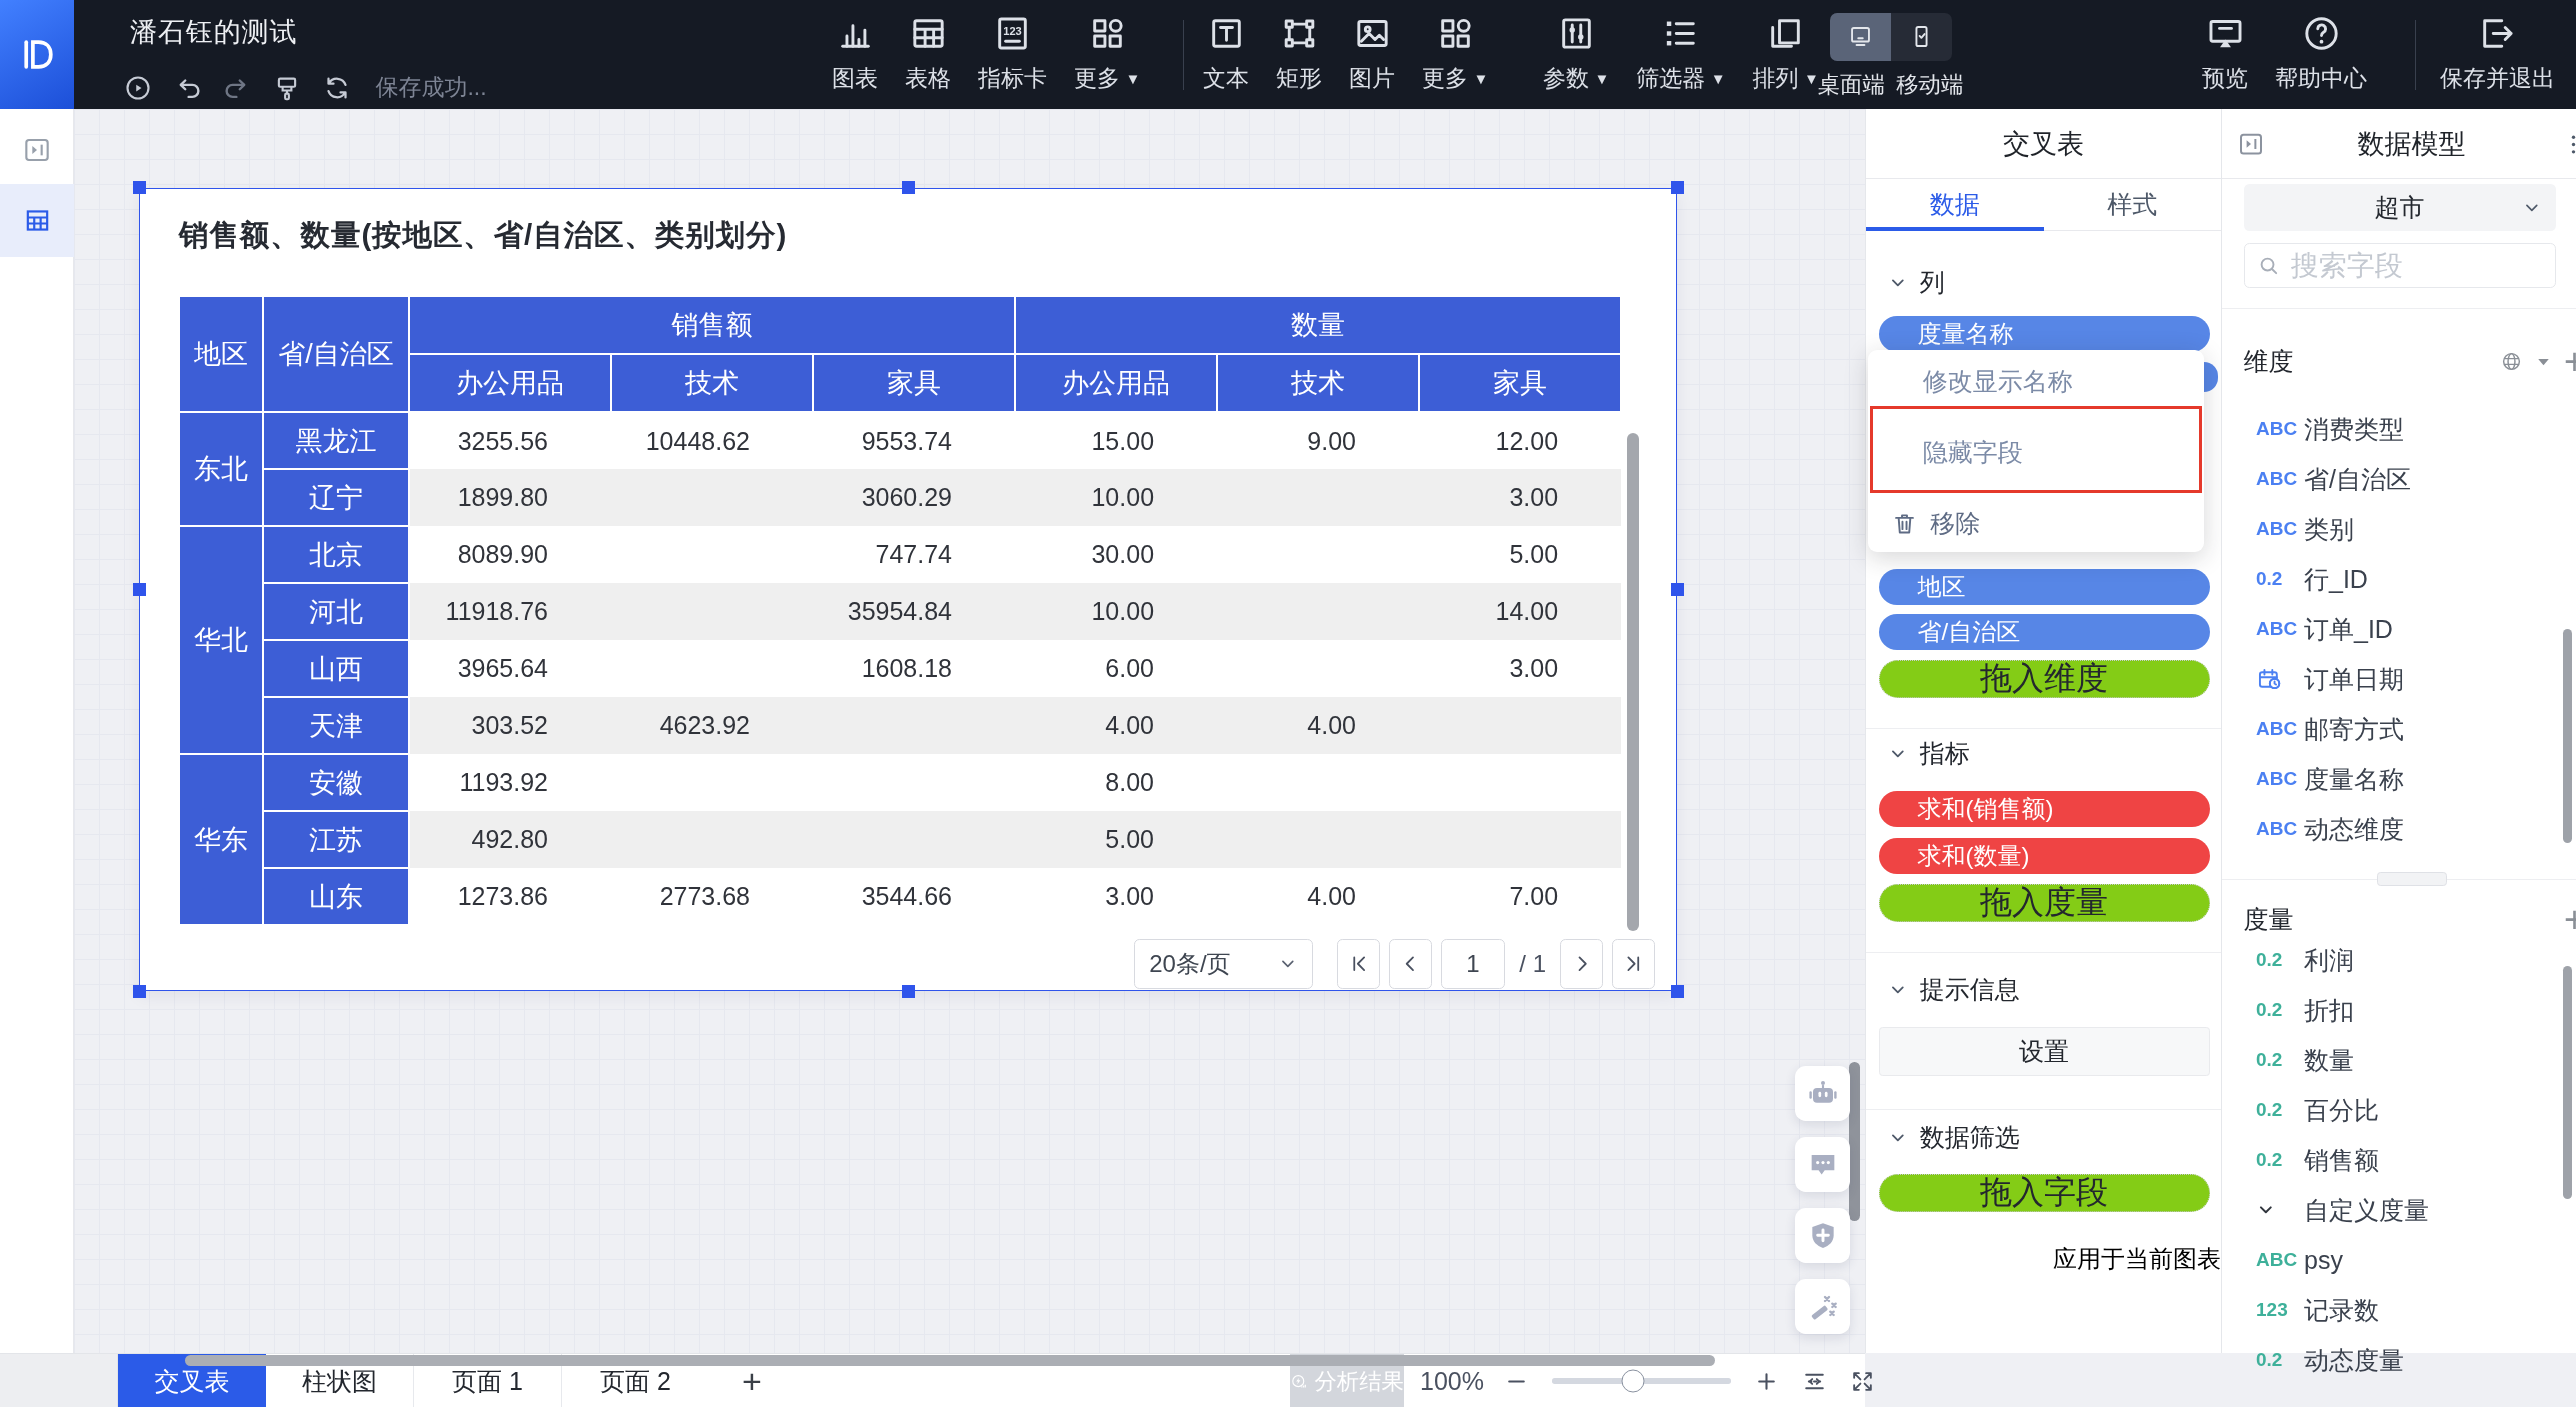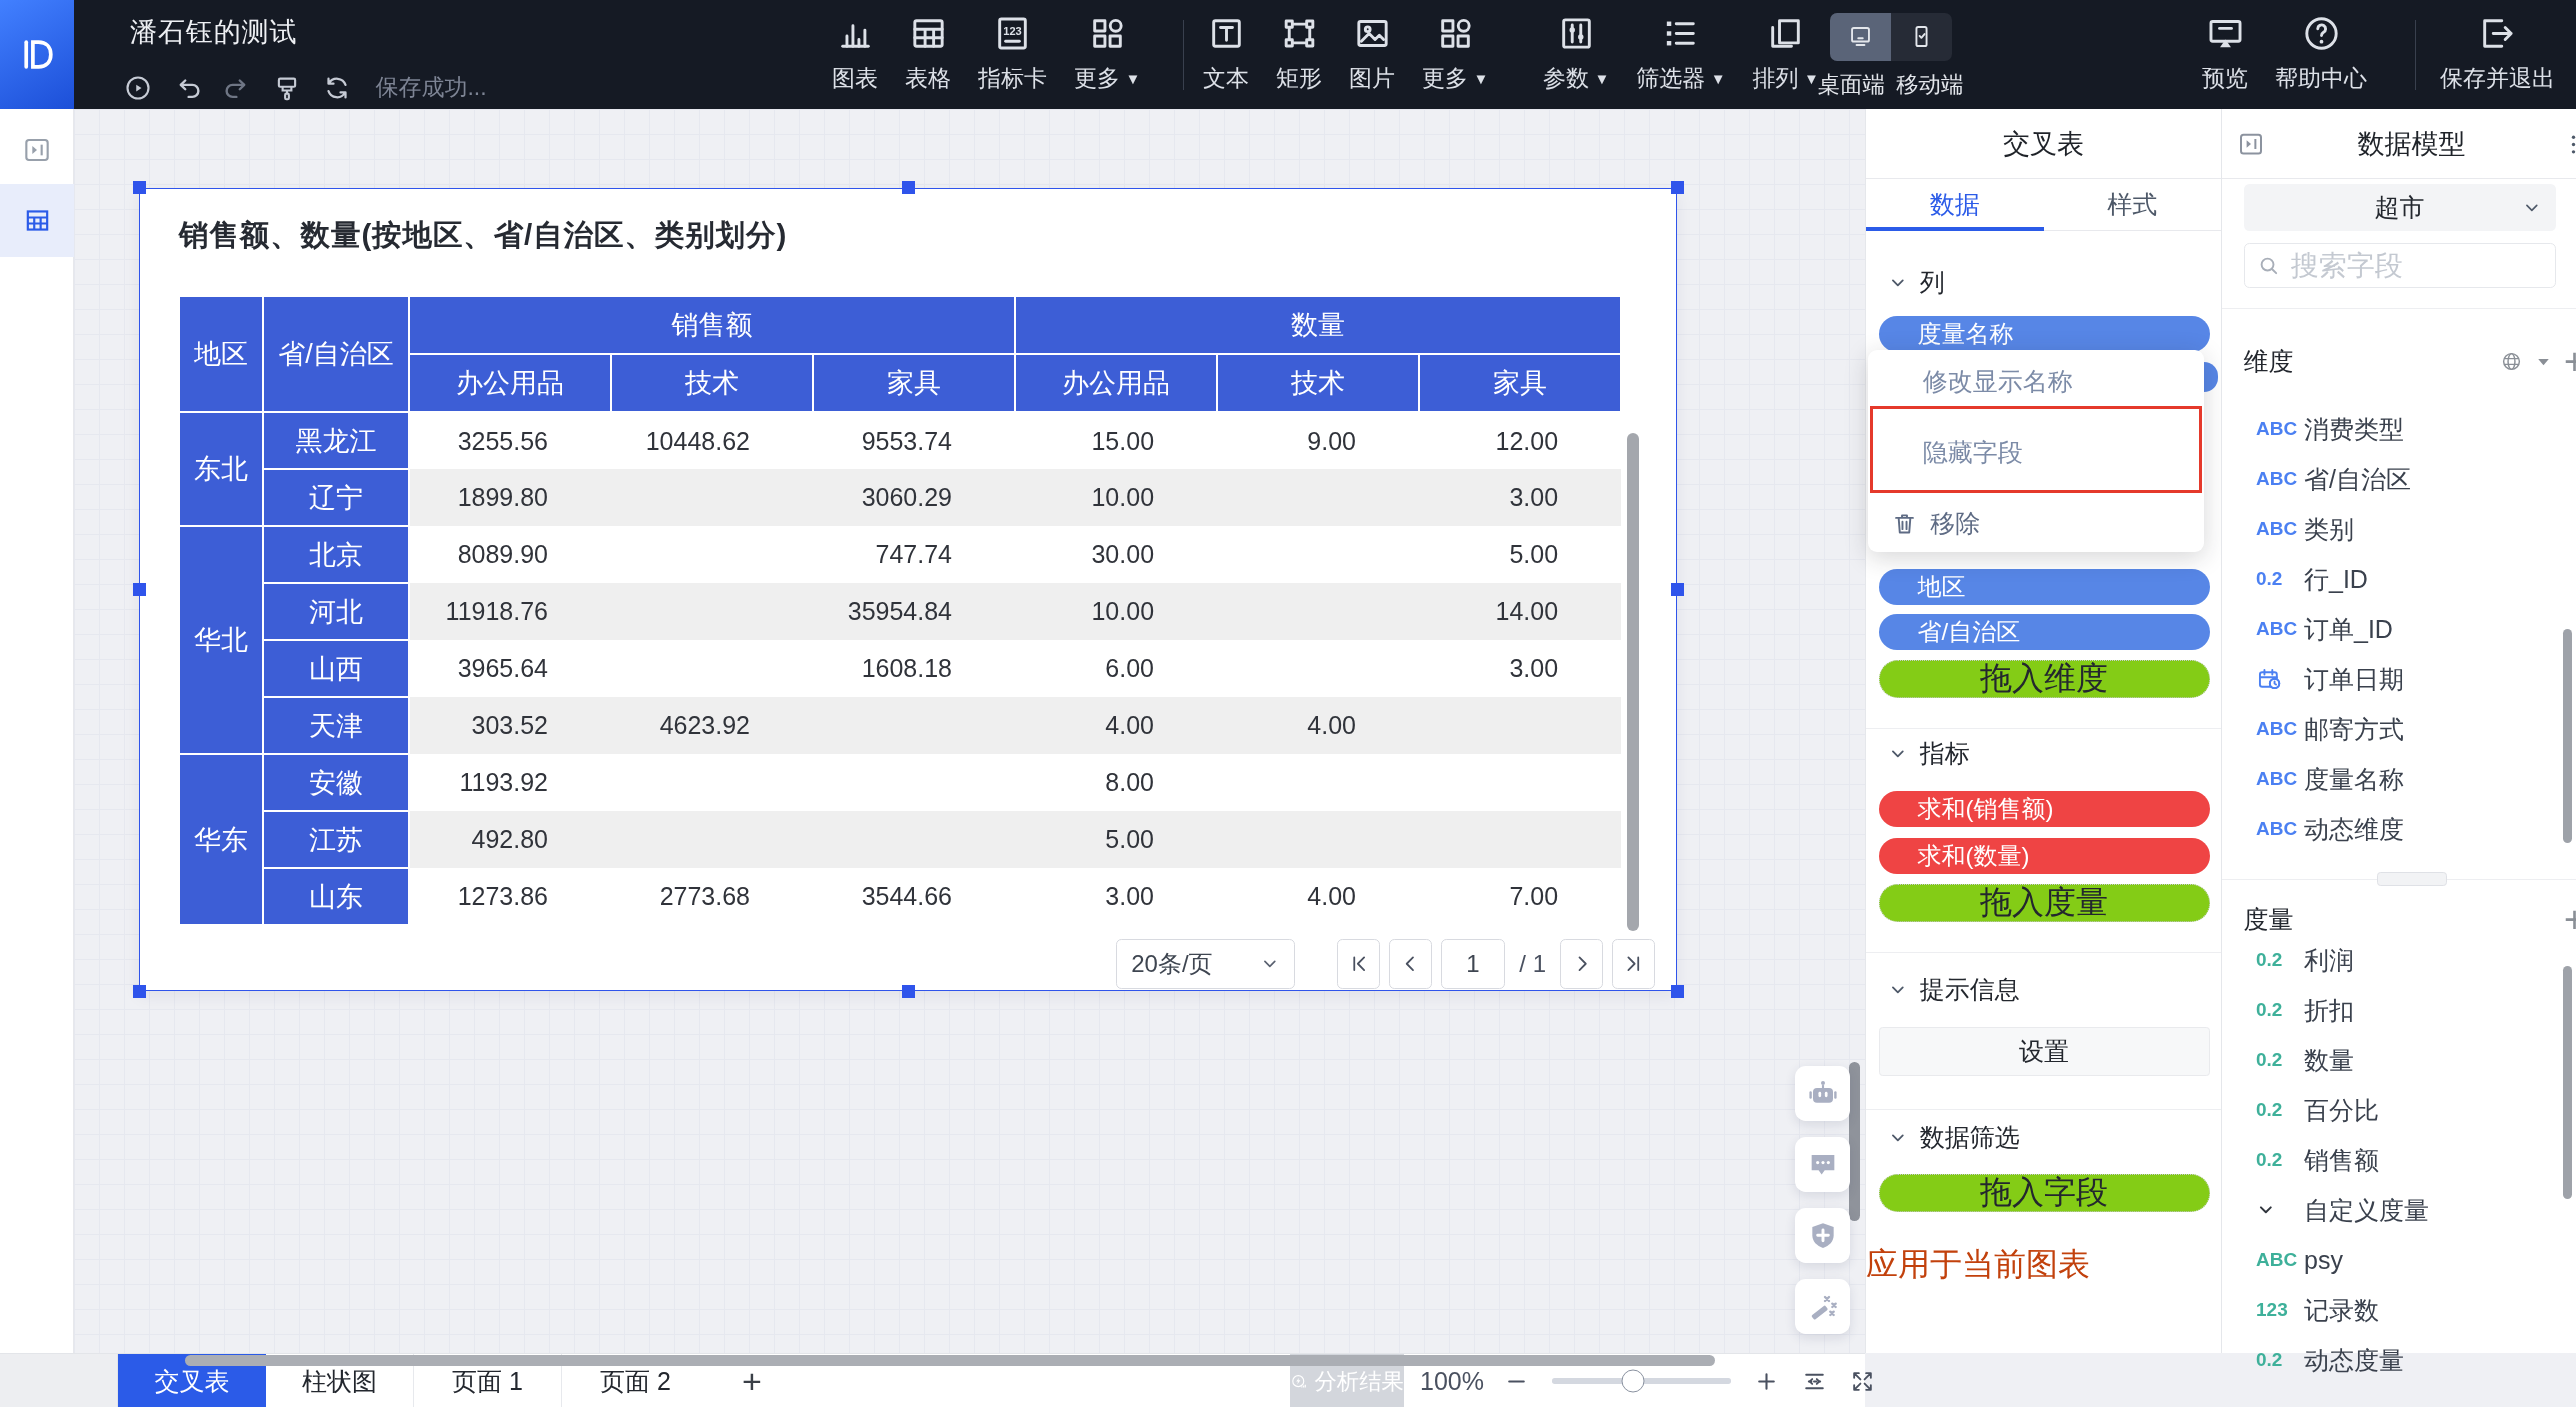--- a/index.html
+++ b/index.html
@@ -55,21 +55,21 @@
   .xt th{background:#3D5ED6;color:#fff;font-weight:400;font-size:27px;border:2.7px solid #fff;text-align:center}
   .xt thead tr{height:58px}
   .xt tbody tr{height:57px}
   .xt td{font-size:25px;color:#30333A;background:#fff}
   .xt td.rlabel{background:#3D5ED6;color:#fff;font-size:27px;text-align:center;border:2.7px solid #fff}
   .xt td.num{text-align:right;padding-right:63px}
   .xt tr.alt td.num{background:#EFEFEF}
   .wscroll{position:absolute;left:1487px;top:244px;width:11.6px;height:498px;background:#A4A7AD;border-radius:6.3px}
   .pager{position:absolute;right:20.6px;top:750px;height:50px;display:flex;align-items:center;gap:9px;font-size:24px;color:#3F4651}
   .pagesize{width:179px;height:50px;border:0.9px solid #D8DAE0;border-radius:5.4px;background:#fff;
-    display:flex;align-items:center;justify-content:space-between;padding:0 14.3px;margin-right:33px}
+    display:flex;align-items:center;justify-content:space-between;padding:0 14.3px;margin-right:15px}
   .pagesize svg{width:19.7px;height:19.7px;color:#5A6170}
   .pbtn{width:43px;height:50px;border:0.9px solid #D8DAE0;border-radius:5.4px;background:#fff;display:flex;align-items:center;justify-content:center;color:#4A5160}
   .pbtn svg{width:21.5px;height:21.5px}
   .pnum{width:64px;height:50px;border:0.9px solid #D8DAE0;border-radius:5.4px;background:#fff;display:flex;align-items:center;justify-content:center}
   .ptotal{color:#4A5160;margin:0 5.4px;white-space:nowrap}
   .float-btns{position:absolute;left:1721px;top:957px;display:flex;flex-direction:column;gap:16px;z-index:8}
   .fbtn{width:55px;height:55px;background:#fff;border-radius:10.7px;box-shadow:0 3.6px 10.7px rgba(40,50,90,.12);
     display:flex;align-items:center;justify-content:center;color:#A9AFC2}
   .fbtn svg{width:32px;height:32px}
   .canvas-vscroll{position:absolute;left:1775px;top:953px;width:10.7px;height:159px;background:#8F939B;border-radius:5.4px;z-index:7}
@@ -88,21 +88,21 @@
   .cp-sec svg{width:19.7px;height:19.7px;color:#4E5969}
   .pill{position:absolute;left:12.5px;width:331px;height:36px;border-radius:18px;color:#fff;font-size:24px;
     display:flex;align-items:center;padding-left:39px;white-space:nowrap}
   .pill.blue{background:#5786E6}
   .pill.green{background:#ef4444}
   .dashbtn{position:absolute;left:12.5px;width:331px;height:38px;border-radius:19px;border:1.8px dotted #C8CCD4;background:#84cc16;
     display:flex;align-items:center;justify-content:center;font-size:32px;color:#23272E}
   .cp-div{position:absolute;left:0;right:0;height:0.9px;background:#EDEEF1}
   .setbtn{position:absolute;left:12.5px;width:331px;height:49px;background:#F7F8F9;border:0.9px solid #E9EAED;border-radius:3.6px;
     display:flex;align-items:center;justify-content:center;font-size:25px;color:#23272E}
-  .cp-hint{position:absolute;left:0;right:0;text-align:left;font-size:32px;color:#c2410c}
+  .cp-hint{position:absolute;left:0;right:0;text-align:right;font-size:24px;color:#000000}
   .cp-menu{position:absolute;left:1.8px;top:241px;width:336px;height:202px;background:#fff;border-radius:9px;
     box-shadow:0 5.4px 25px rgba(31,35,41,.18);z-index:6}
   .cm-item{position:absolute;left:0;right:0;height:45px;display:flex;align-items:center;padding-left:55px;font-size:25px;color:#7C8BA7;cursor:pointer}
   .cm-item.remove{color:#5E6B84;gap:12.5px;padding-left:23px}
   .cm-item.remove svg{width:27px;height:27px}
   .redbox{position:absolute;left:1.8px;right:1.8px;top:56px;height:87px;border:3.6px solid #E5392B;z-index:7;pointer-events:none}
   .pill-nub{position:absolute;left:338px;top:253px;width:14.3px;height:30px;background:#5786E6;border-radius:0 15px 15px 0;z-index:4}
 
   .mp-collapse{position:absolute;left:14.3px;top:19.7px;width:30px;height:30px;color:#8C939F}
   .mp-collapse svg{width:30px;height:30px}

